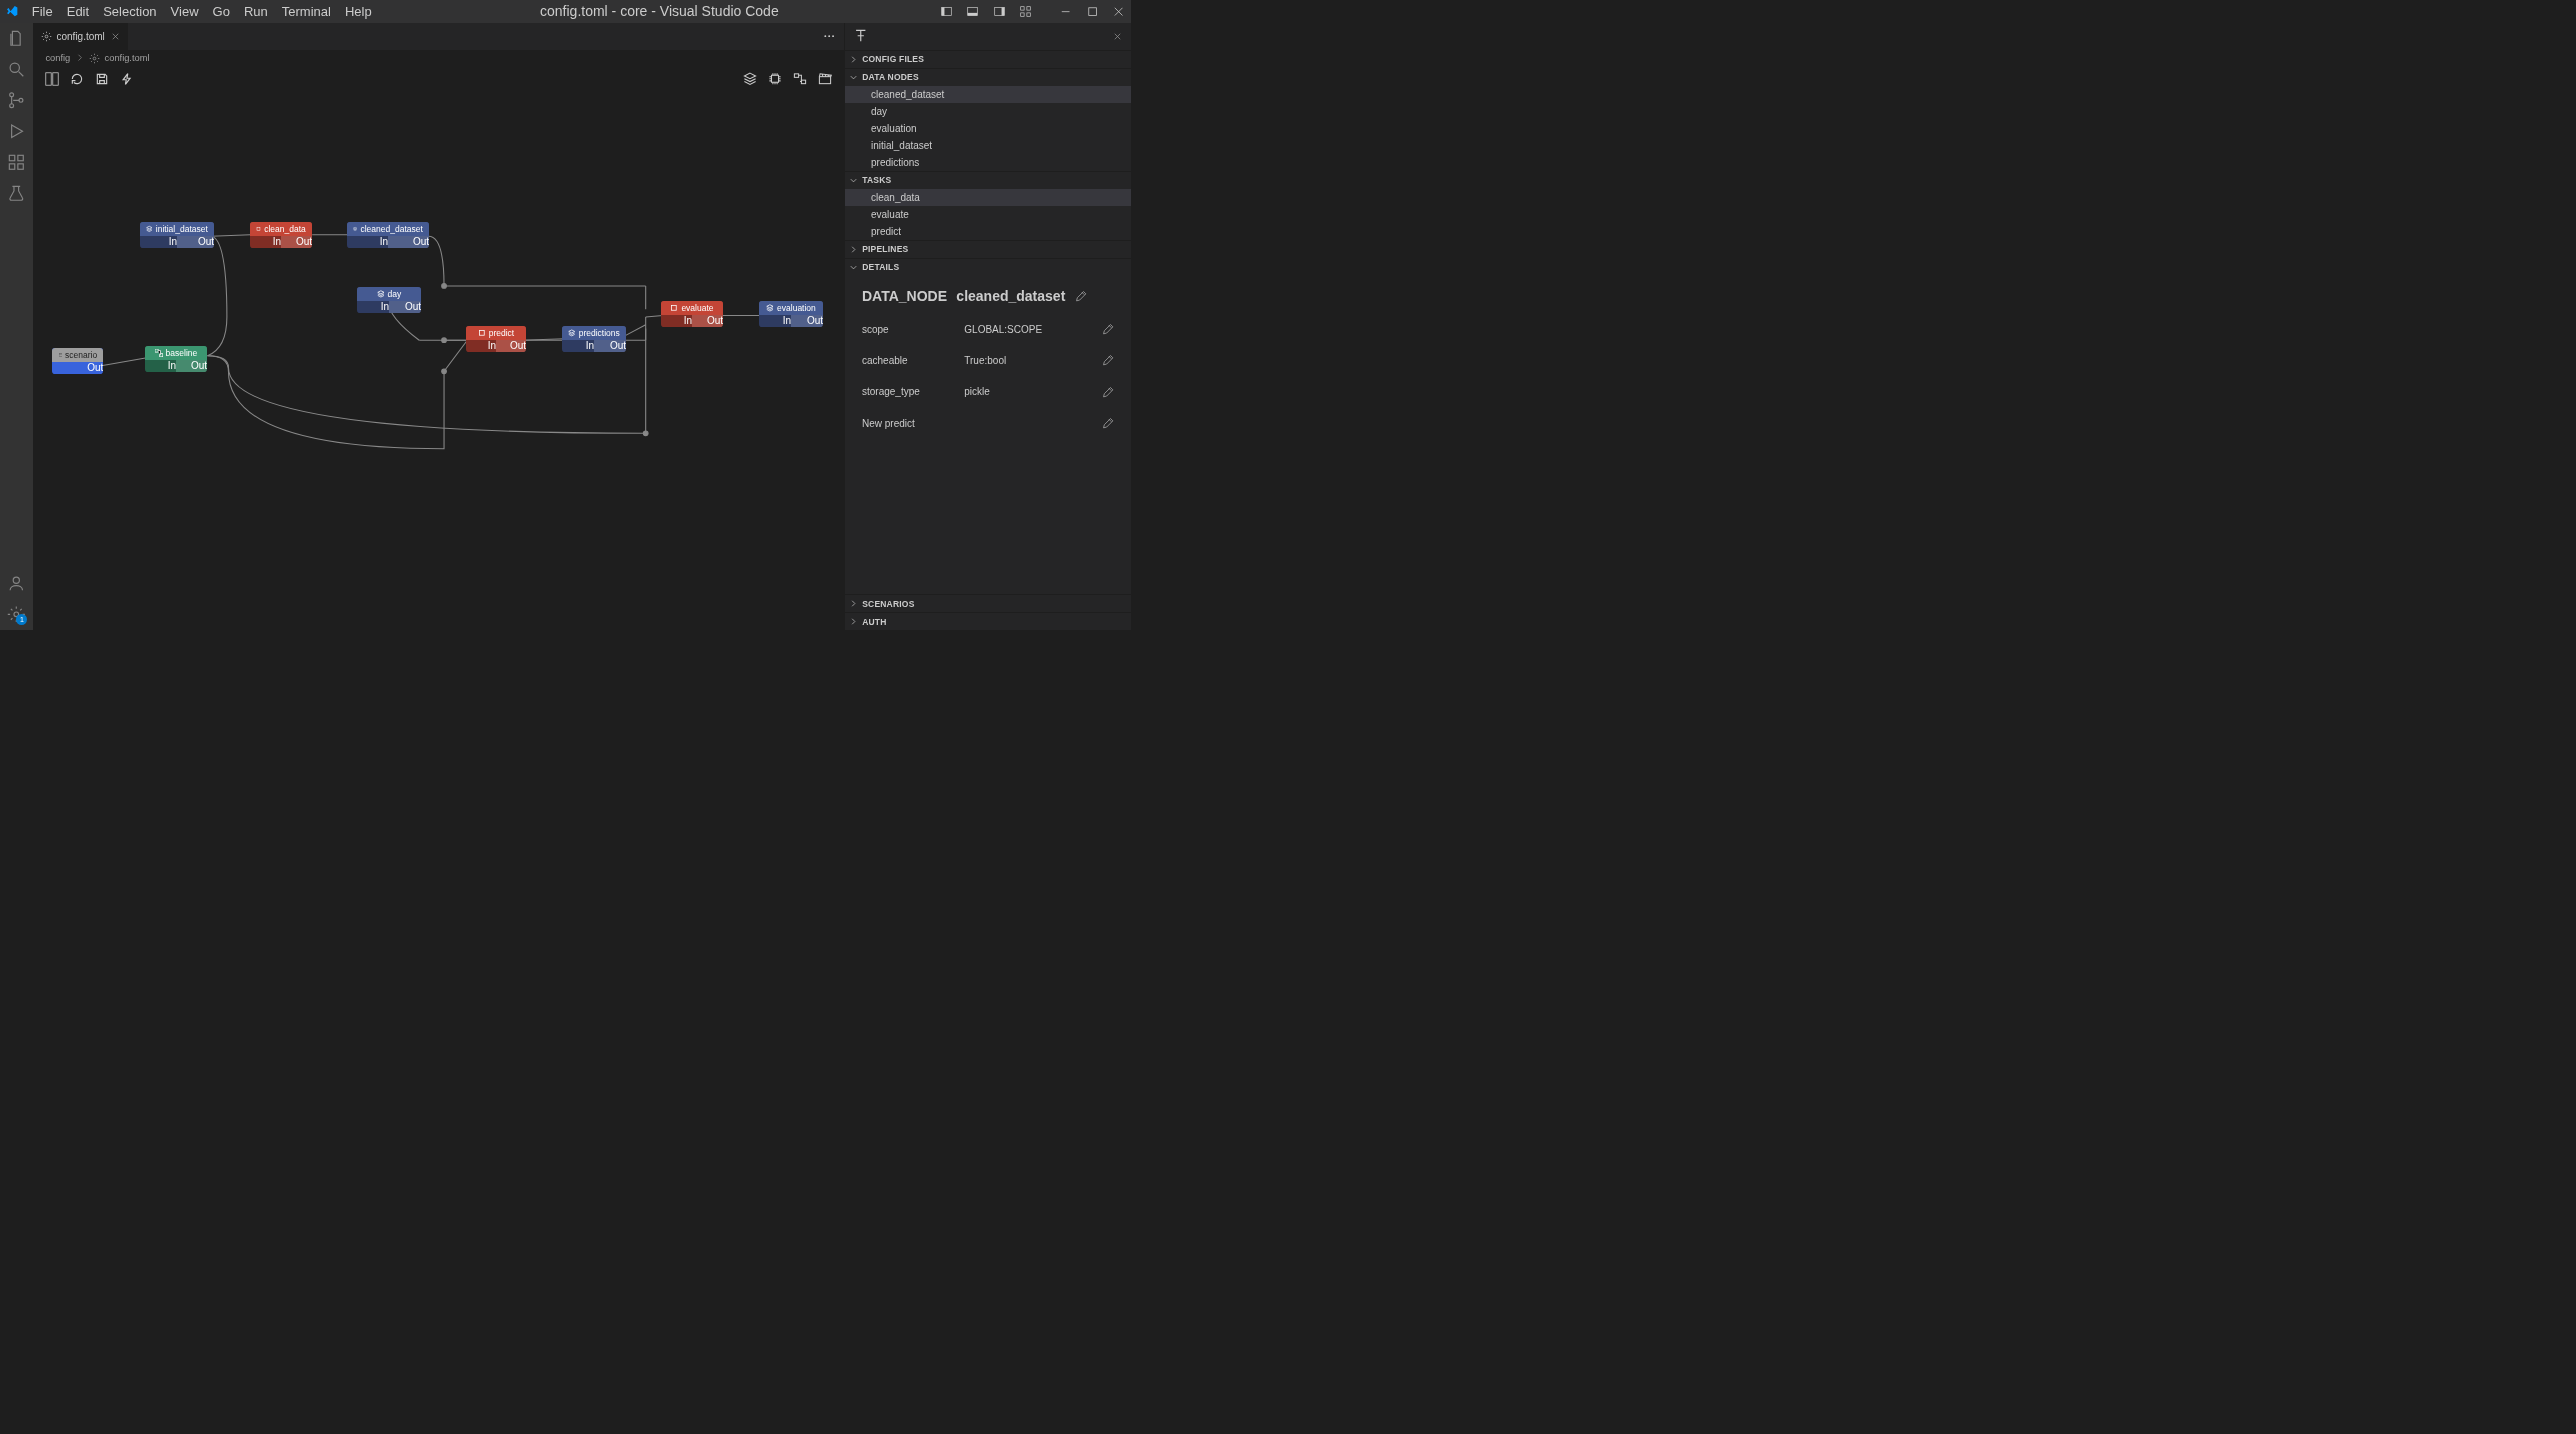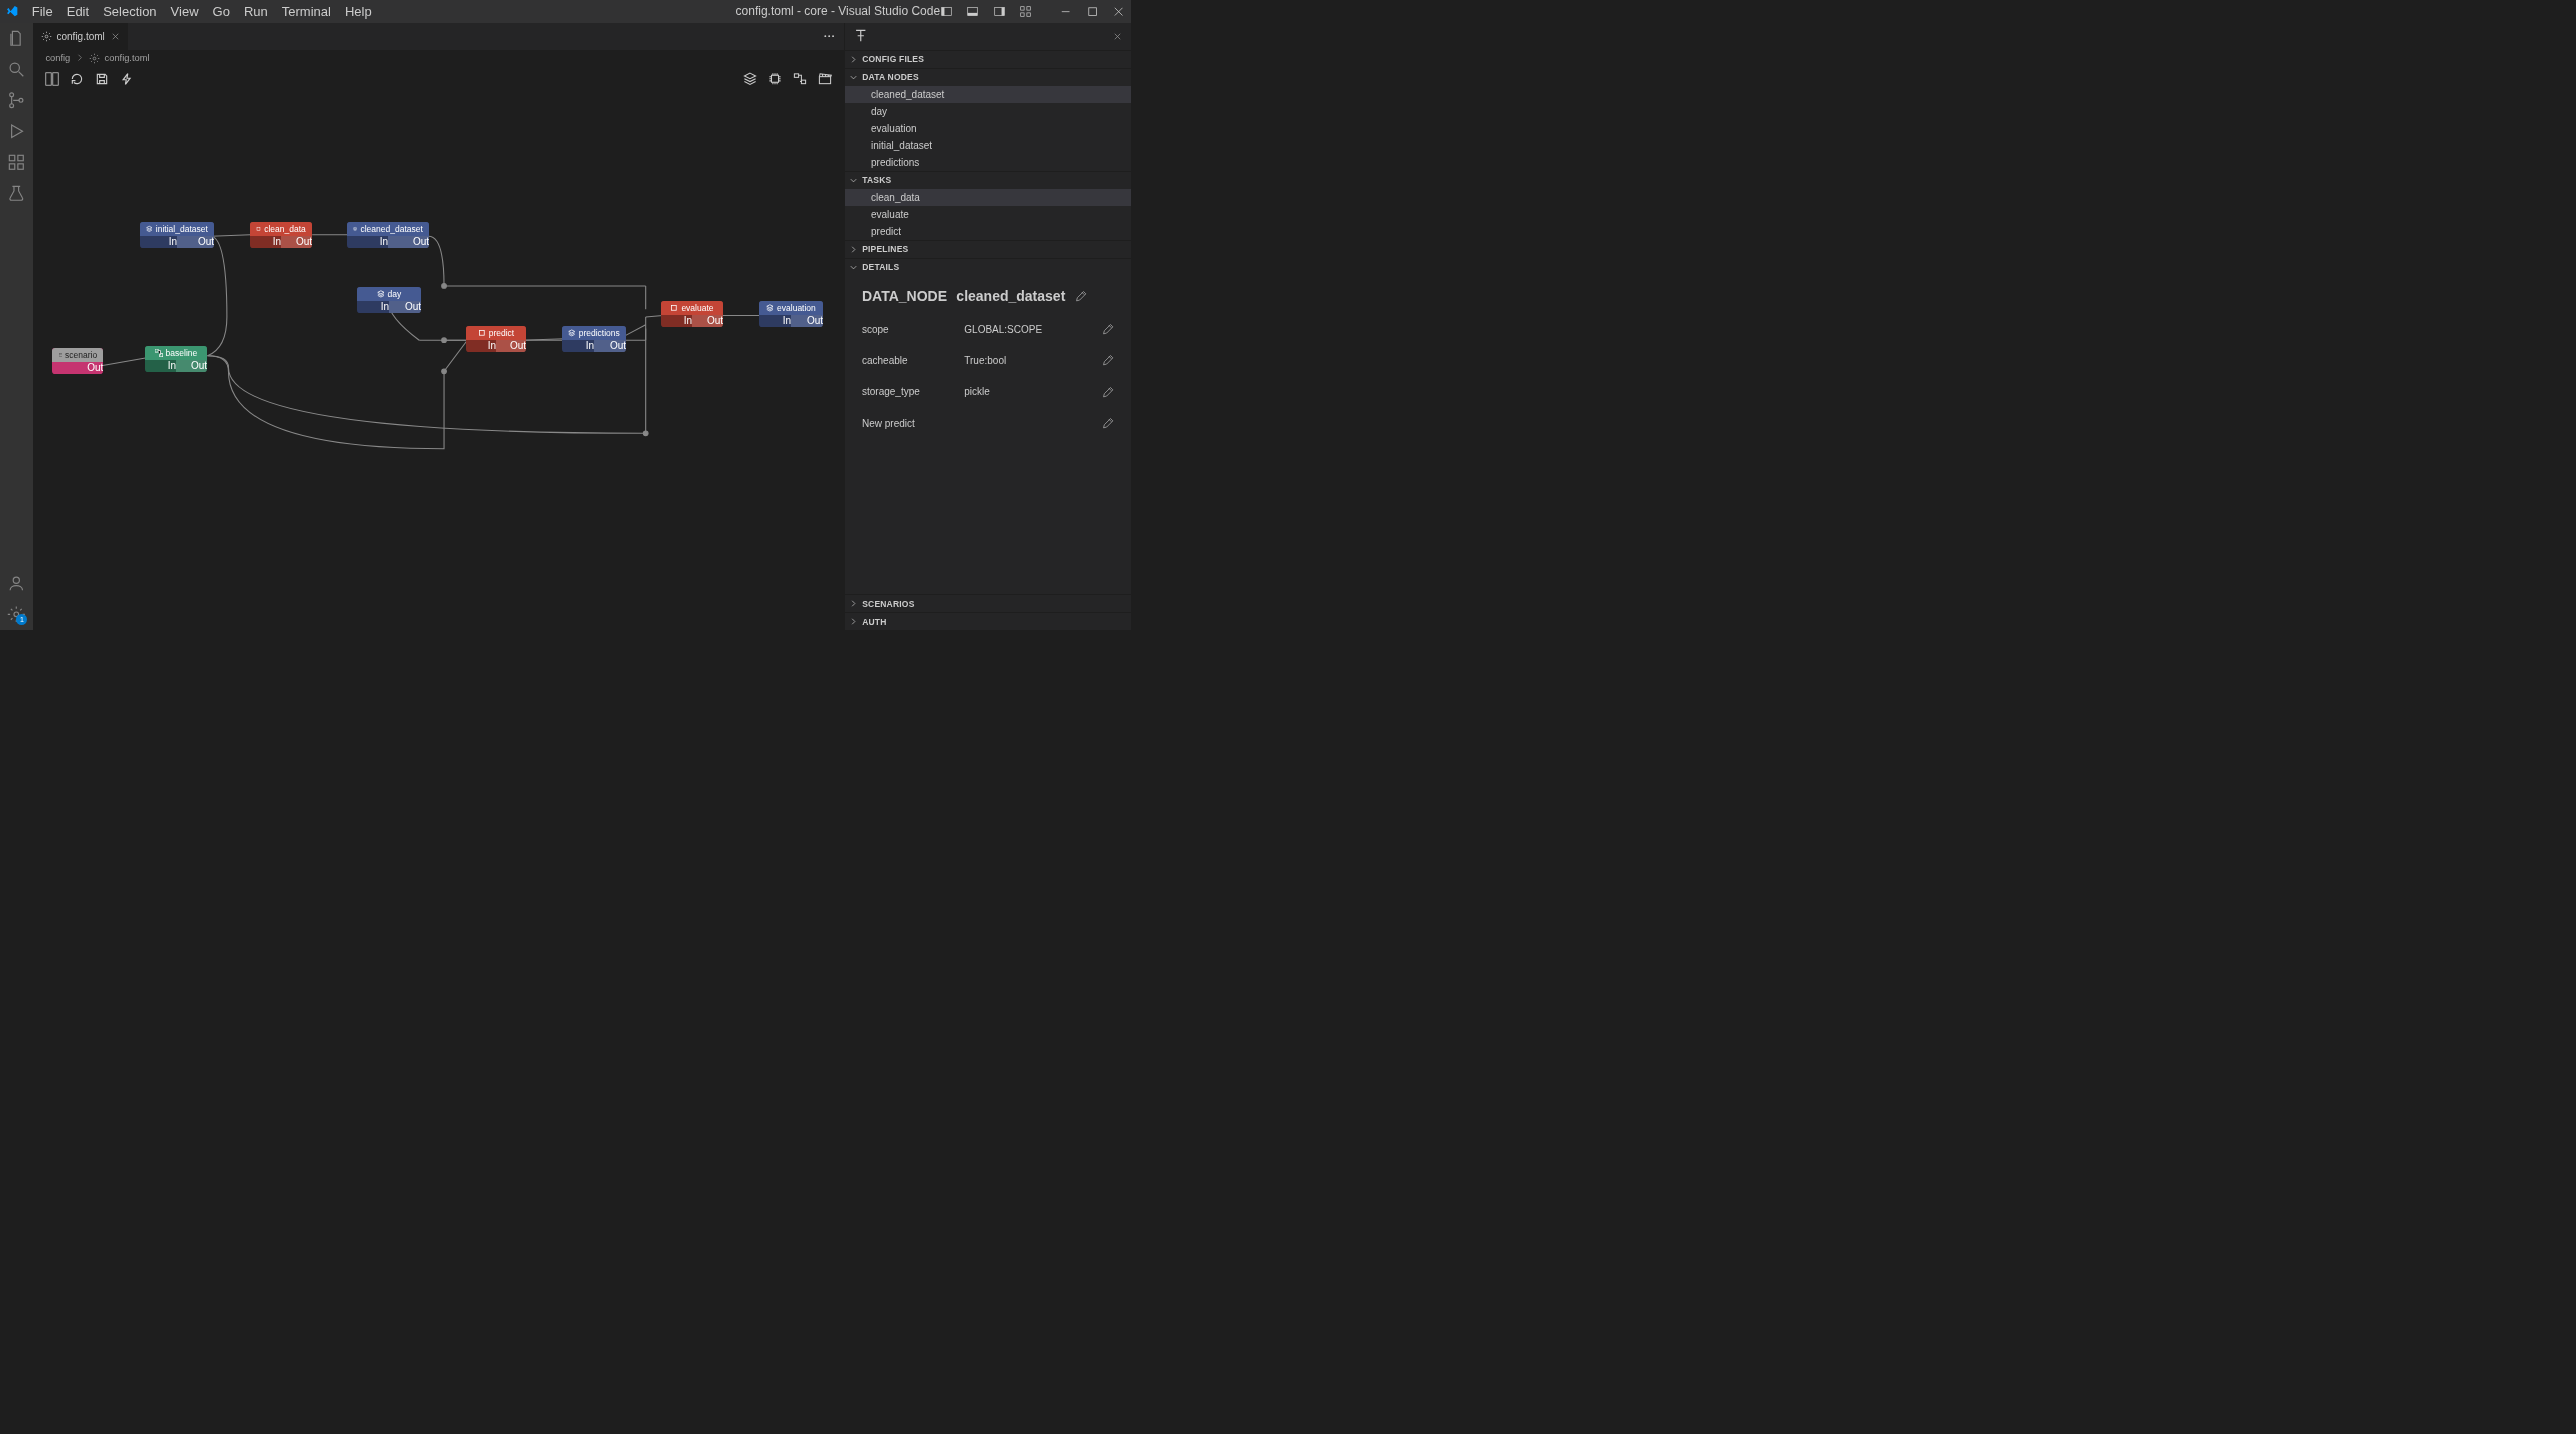--- a/index.html
+++ b/index.html
@@ -1,21 +1,21 @@
 <!DOCTYPE html>
 <html style="font-size:12.4px"><head>
 <meta charset="utf-8">
 <style>
 *{margin:0;padding:0;box-sizing:border-box;font-family:-apple-system,BlinkMacSystemFont,"Segoe UI",sans-serif;user-select:none}
 body{background:#1e1e1e;color:#ccc;width:1131px;height:630px;overflow:hidden;font-size:10px;display:flex;flex-direction:column}
 .titlebar{height:22.5px;background:#323233;display:flex;align-items:center;padding:0 6.2px}
 .vscode-icon{width:12.4px;height:12.4px;margin-right:6.2px}
 .menu{display:flex;gap:0}
 .menu-item{padding:3.1px 7px;cursor:pointer;font-size:13px}
-.title-center{flex:1;text-align:right;font-size:12px;color:#ccc}
+.title-center{flex:1;text-align:center;font-size:14px;color:#ccc}
 .win-controls{display:flex;gap:14px;align-items:center}
 .win-icon{width:12.4px;height:12.4px;display:flex;align-items:center;justify-content:center;cursor:pointer}
 .main{flex:1;display:flex;overflow:hidden}
 .activitybar{width:33px;background:#333333;display:flex;flex-direction:column;align-items:center;padding-top:6.2px;gap:12.4px}
 .activitybar .spacer{flex:1}
 .ab-icon{width:18.6px;height:18.6px;color:#858585;cursor:pointer;display:flex;align-items:center;justify-content:center;position:relative}
 .badge{position:absolute;bottom:-1.6px;right:-1.6px;background:#007acc;color:#fff;border-radius:50%;width:11px;height:11px;font-size:7px;display:flex;align-items:center;justify-content:center}
 .editor-area{flex:1;display:flex;flex-direction:column;background:#1e1e1e}
 .tabs{height:27px;background:#252526;display:flex;align-items:stretch}
 .tab{display:flex;align-items:center;padding:0 7.8px;background:#1e1e1e;border-right:0.8px solid #252526;gap:4.7px;font-size:10px}
@@ -31,21 +31,21 @@
 .node{position:absolute;border-radius:3.1px;font-size:8.5px;color:#fff;overflow:hidden;cursor:pointer}
 .node-header{padding:2.3px 6.2px;display:flex;align-items:center;gap:3.1px;justify-content:center}
 .node-ports{display:flex;height:12.4px}
 .port{flex:1;text-align:right;font-size:10px;line-height:12.4px}
 .port.in{background:rgba(0,0,0,.2)}
 .port.out{background:rgba(255,255,255,.12)}
 .n-data{background:#3a4a7a}
 .n-data .node-header{background:#455a92}
 .n-task{background:#a0392e}
 .n-task .node-header{background:#c44536}
-.n-scenario{background:#be185d}
+.n-scenario{background:#1d4ed8}
 .n-scenario .node-header{background:#9e9e9e;color:#222}
 .n-pipeline{background:#2d7a5a}
 .n-pipeline .node-header{background:#3b9670}
 .sidebar{width:287px;background:#252526;display:flex;flex-direction:column;border-left:0.8px solid #1e1e1e}
 .sb-header{height:27px;display:flex;align-items:center;padding:0 7.8px;gap:6.2px}
 .sb-section{border-top:0.8px solid #1e1e1e}
 .sb-sec-head{height:17px;display:flex;align-items:center;padding:0 3.1px;gap:3.1px;font-size:8.5px;font-weight:700;letter-spacing:0.2px;cursor:pointer}
 .sb-sec-head .chev{width:11px;height:11px}
 .sb-item{height:17px;display:flex;align-items:center;padding-left:26px;font-size:10px;cursor:pointer}
 .sb-item.selected{background:#37373d}

